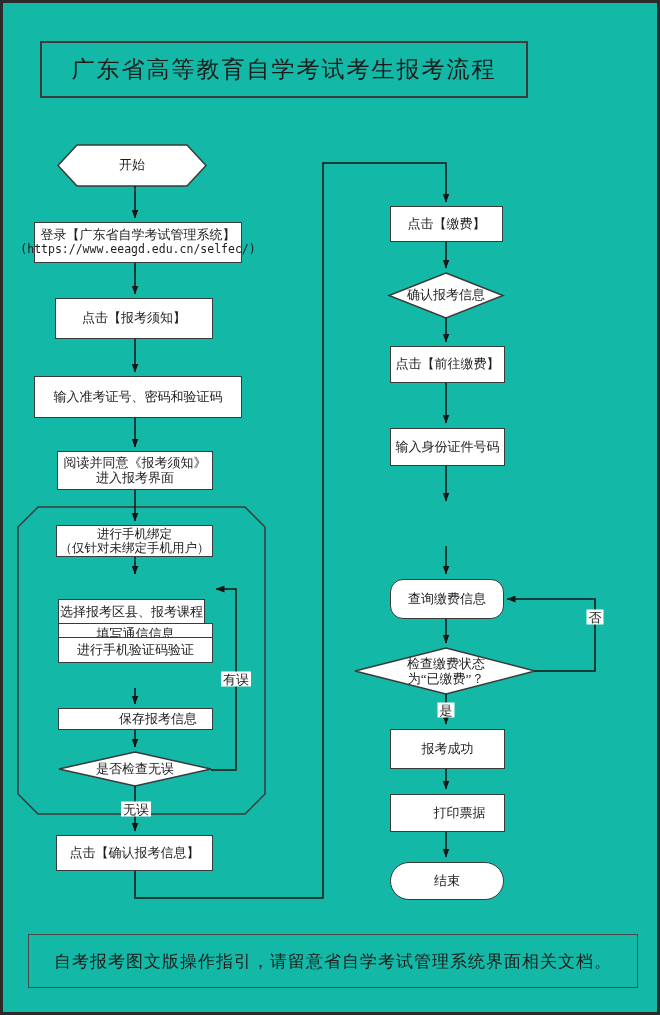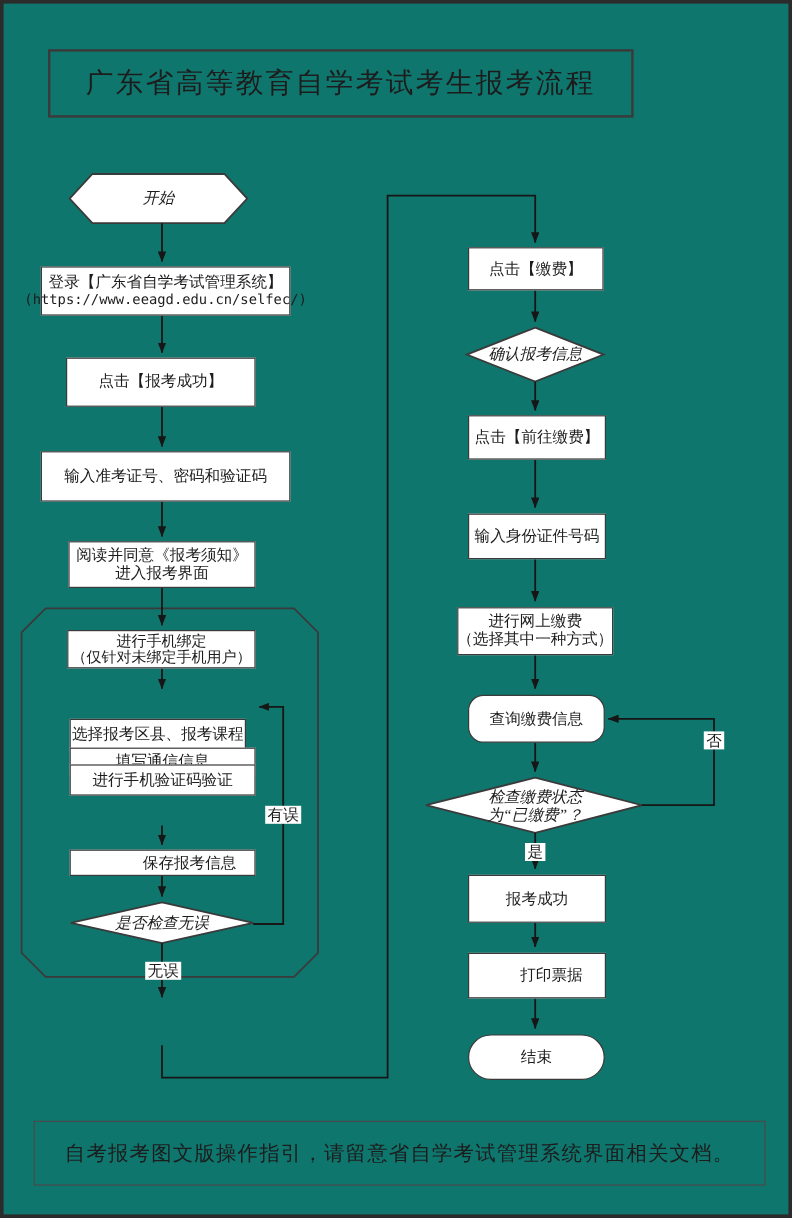--- a/index.html
+++ b/index.html
@@ -1,31 +1,31 @@
 <!DOCTYPE html>
 <html lang="zh"><head>
 <meta charset="utf-8">
 <style>
   html,body{margin:0;padding:0;background:#e8e8e8;}
   .stage{
     position:relative;width:660px;height:1015px;margin:0 auto;
-    background:#0f766e;box-sizing:border-box;border:3px solid #2b2b2b;
+    background:#14b8a6;box-sizing:border-box;border:3px solid #2b2b2b;
     font-family:"Liberation Serif", serif;color:#1c1c1c;
     overflow:hidden;
   }
   .wires{position:absolute;left:0;top:0;width:660px;height:1015px;}
   .node{position:absolute;box-sizing:border-box;}
   .box{
     border:1.5px solid #3a3a3a;background:#ffffff;
     display:flex;flex-direction:column;align-items:center;justify-content:center;
     text-align:center;font-size:13px;line-height:1.15;
   }
   .naked{
     display:flex;flex-direction:column;align-items:center;justify-content:center;
-    text-align:center;font-size:13px;line-height:1.15;background:transparent;font-style:italic;
+    text-align:center;font-size:13px;line-height:1.15;background:transparent;
   }
   .stadium{border-radius:19px;}
   .title-box{
     border:2px solid #3a3a3a;display:flex;align-items:center;justify-content:center;
     font-size:23px;letter-spacing:2px;text-align:center;
   }
   .footer-box{
     border:1.5px solid #4a4a4a;display:flex;align-items:center;justify-content:center;
     font-size:17px;text-align:center;letter-spacing:1px;
   }
@@ -89,21 +89,21 @@
 
   <div class="node title-box" style="left:37px;top:38px;width:488px;height:57px;">广东省高等教育自学考试考生报考流程</div>
 
   <div class="node naked" style="left:55px;top:142px;width:148px;height:41px;">开始</div>
 
   <div class="node box" style="left:31px;top:219px;width:208px;height:41px;">
     <div class="ln">登录【广东省自学考试管理系统】</div>
     <div class="ln mono">(https://www.eeagd.edu.cn/selfec/)</div>
   </div>
 
-  <div class="node box" style="left:52px;top:295px;width:158px;height:41px;">点击【报考成功】</div>
+  <div class="node box" style="left:52px;top:295px;width:158px;height:41px;">点击【报考须知】</div>
 
   <div class="node box" style="left:31px;top:373px;width:208px;height:42px;">
     <div class="ln">输入准考证号、密码和验证码</div>
   </div>
 
   <div class="node box" style="left:54px;top:448px;width:156px;height:39px;">
     <div class="ln">阅读并同意《报考须知》</div>
     <div class="ln">进入报考界面</div>
   </div>
 
@@ -115,36 +115,33 @@
   <div class="node box" style="left:55px;top:575px;width:147px;height:27px;margin-top:21px;">选择报考区县、报考课程</div>
 
   <div class="node box" style="left:55px;top:620px;width:155px;height:23px;">填写通信信息</div>
 
   <div class="node box" style="left:55px;top:634px;width:155px;height:26px;">进行手机验证码验证</div>
 
   <div class="node box" style="left:55px;top:705px;width:155px;height:22px;padding-left:45px;">保存报考信息</div>
 
   <div class="node naked" style="left:62px;top:753px;width:140px;height:27px;">是否检查无误</div>
 
+  <div class="node box" style="left:53px;top:832px;width:157px;height:36px;">点击【确认报考信息】</div>
 
   <span class="edge-label" style="left:233px;top:676px;">有误</span>
   <span class="edge-label" style="left:133px;top:806px;">无误</span>
 
   <div class="node box" style="left:387px;top:203px;width:113px;height:36px;">点击【缴费】</div>
 
   <div class="node naked" style="left:388px;top:279px;width:110px;height:27px;">确认报考信息</div>
 
   <div class="node box" style="left:387px;top:343px;width:115px;height:37px;">点击【前往缴费】</div>
 
   <div class="node box" style="left:387px;top:425px;width:115px;height:38px;">输入身份证件号码</div>
 
-  <div class="node box" style="left:378px;top:503px;width:130px;height:40px;">
-    <div class="ln">进行网上缴费</div>
-    <div class="ln">（选择其中一种方式）</div>
-  </div>
 
   <div class="node box" style="left:387px;top:576px;width:114px;height:40px;border-radius:13px;">查询缴费信息</div>
 
   <div class="node naked" style="left:383px;top:652px;width:120px;height:33px;">
     <div class="ln">检查缴费状态</div>
     <div class="ln">为“已缴费”？</div>
   </div>
 
   <div class="node box" style="left:387px;top:726px;width:115px;height:40px;">报考成功</div>
 

